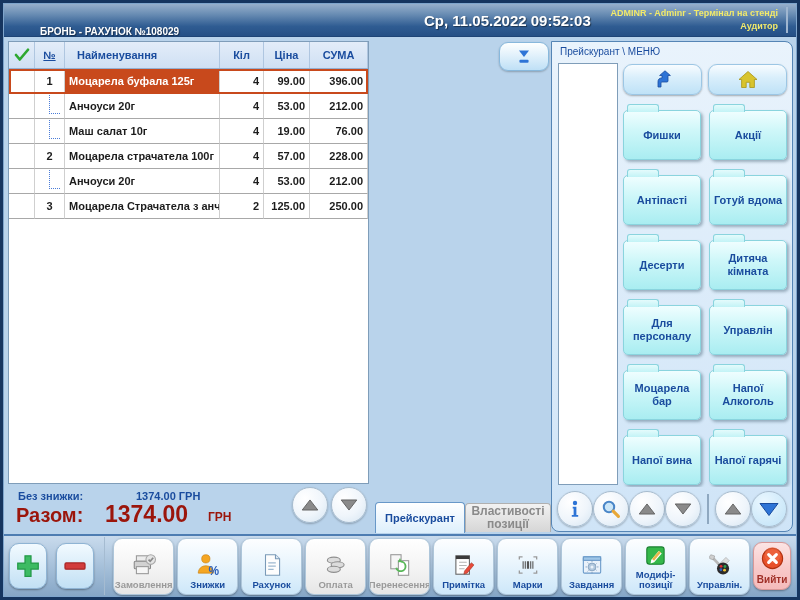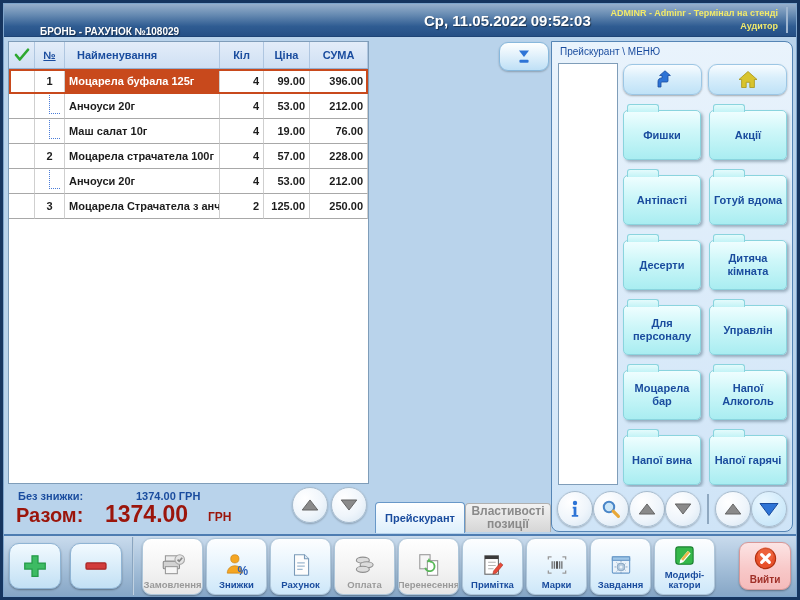--- a/index.html
+++ b/index.html
@@ -434,21 +434,36 @@
           </div>
           <div class="tb-btn enabled">
             <span class="tb-icon">
               <svg width="26" height="26" viewBox="0 0 24 24">
                 <rect x="3.5" y="4.5" width="16" height="16" rx="2.5" fill="#35B84A" stroke="#1a8030"></rect>
                 <path d="M7.5 16.5l7-8.3 2.8 2.3-7 8.3-3.3 1z" fill="#fff"></path>
                 <path d="M8.3 15.8l6.4-7.6 1.9 1.6-6.4 7.6z" fill="#e8b84a"></path>
               </svg>
             </span>
             <span class="tb-label">Модифі-
-катори</span>
+позиції</span>
+          </div>
+          <div class="tb-btn enabled">
+            <span class="tb-icon">
+              <svg width="26" height="26" viewBox="0 0 24 24">
+                <path d="M4.5 4.5l8.5 9" stroke="#b8b8b8" stroke-width="2.6"></path>
+                <path d="M3.5 2.5l3.6 1.2-1.2 3.6-3.4-1.2a3.4 3.4 0 0 1 1-3.6z" fill="#cfcfcf" stroke="#909090" stroke-width="0.5"></path>
+                <path d="M17.5 5l3 3-6.5 6.5-3-3z" fill="#dedede" stroke="#999" stroke-width="0.5"></path>
+                <circle cx="14.8" cy="15.2" r="5.6" fill="#2b2b2b"></circle>
+                <circle cx="13" cy="13.2" r="1.3" fill="#e03030"></circle>
+                <circle cx="16.6" cy="13.4" r="1.3" fill="#30a050"></circle>
+                <circle cx="16.2" cy="16.8" r="1.3" fill="#f0c030"></circle>
+                <circle cx="12.8" cy="16.4" r="1.3" fill="#3060c0"></circle>
+              </svg>
+            </span>
+            <span class="tb-label">Управлін.</span>
           </div>
         </div>
       <div class="exit-btn">
         <span class="tb-icon">
           <svg width="27" height="27" viewBox="0 0 24 24">
             <circle cx="12" cy="12" r="9" fill="#E8502A" stroke="#B03010"></circle>
             <circle cx="12" cy="9" r="7" fill="#F07048" opacity="0.55"></circle>
             <path d="M8.6 8.6l6.8 6.8M15.4 8.6l-6.8 6.8" stroke="#fff" stroke-width="2.8" stroke-linecap="round"></path>
           </svg>
         </span>

